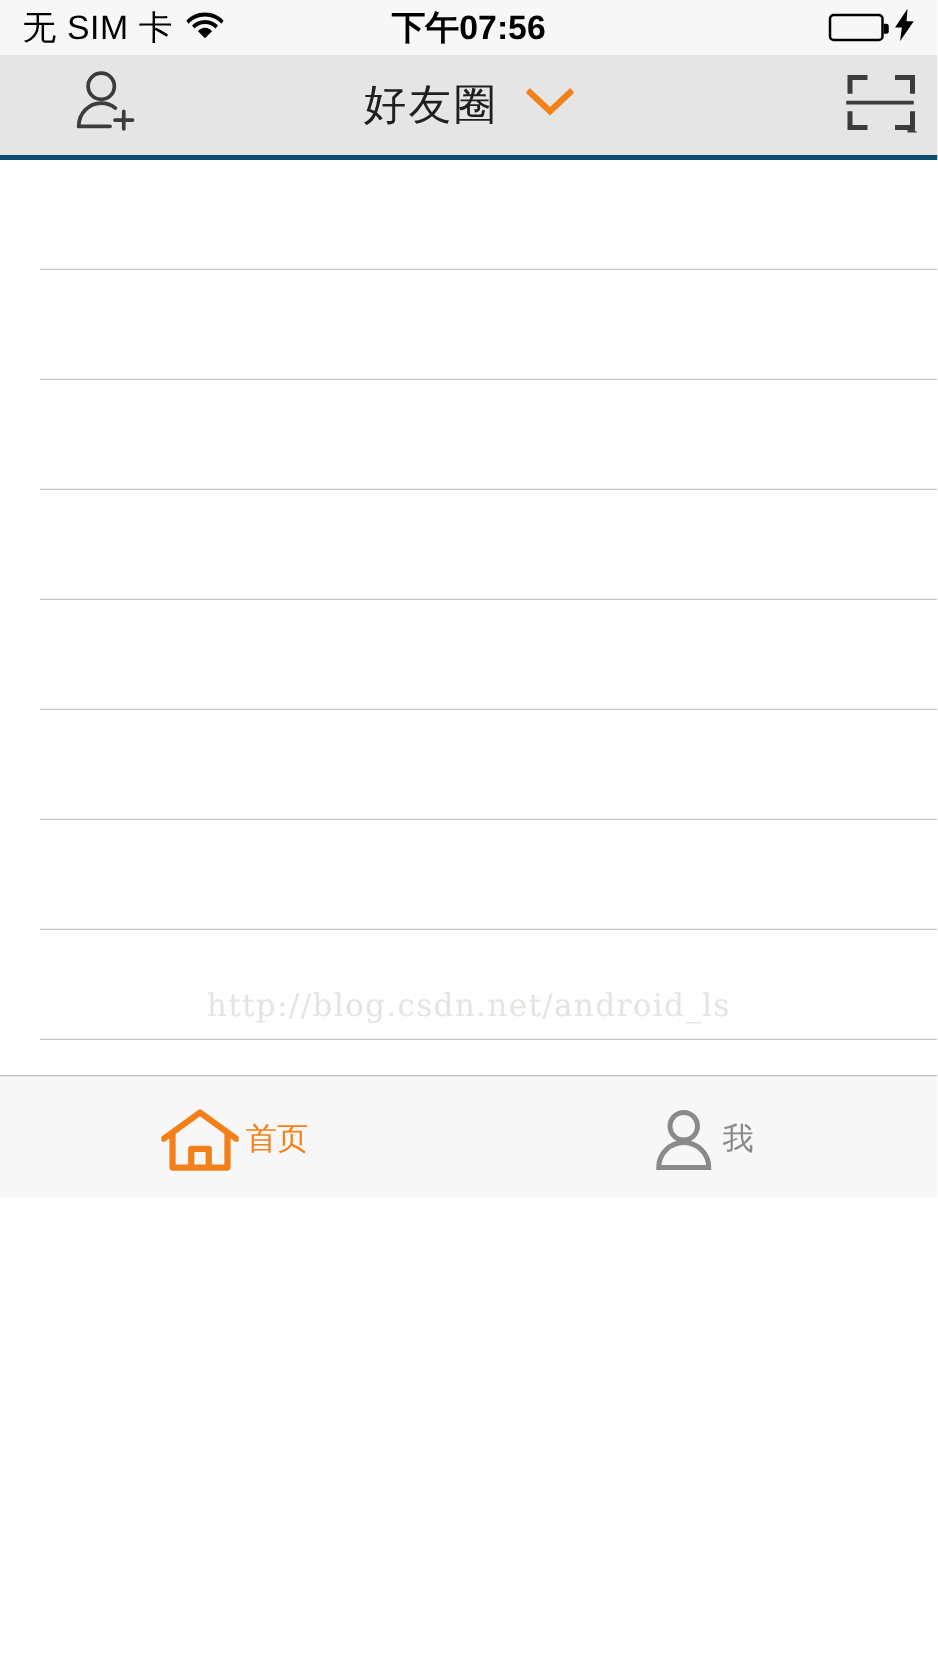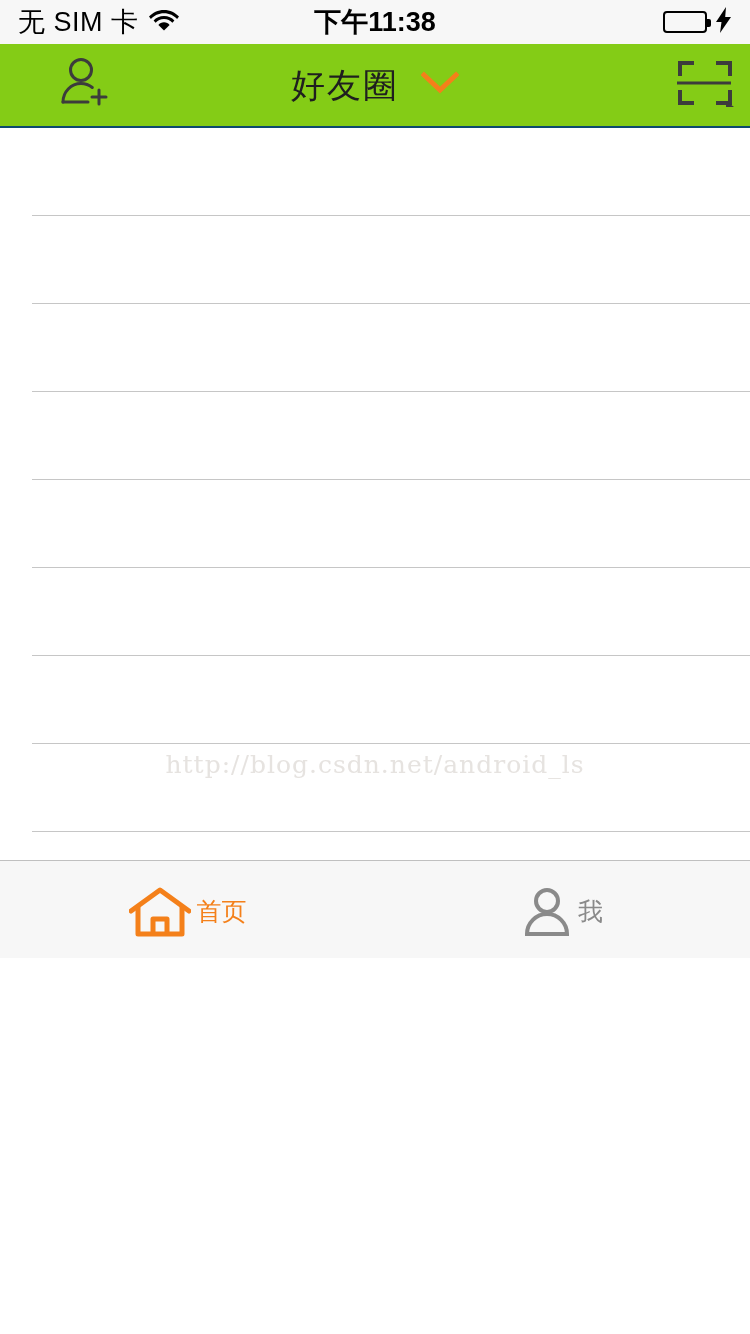--- a/index.html
+++ b/index.html
@@ -48,22 +48,22 @@
   .battery-fill { height:100%; background:#4ce05b; border-radius:1px; }
   .battery-cap {
     position:absolute; right:-6px; top:6px;
     width:4px; height:8px; background:#000; border-radius:0 2px 2px 0;
   }
   .bolt { margin-left:5px; }
 
   
   .header {
     height:84px;
-    background:#84cc16;
-    border-bottom:2px solid #0c4a6e;
+    background:#e5e5e5;
+    border-bottom:4px solid #0c4a6e;
     display:flex; align-items:center;
     position:relative;
     flex:none;
     padding-left:41px;
   }
   .header-btn {
     width:90px; height:84px;
     display:flex; align-items:center; justify-content:center;
     cursor:pointer;
   }
@@ -89,21 +89,21 @@
   .list { position:absolute; left:0; right:0; top:0; }
   .list-row {
     height:88px;
     border-bottom:1px solid #c6c6c6;
     margin-left:32px;
     position:relative;
   }
   .watermark {
     position:absolute;
     left:0; right:0;
-    top:622px;
+    top:662px;
     text-align:center;
     font-family:"DejaVu Serif","Liberation Serif",serif;
     font-size:25px;
     color:#e6e3e0;
     letter-spacing:1px;
     white-space:nowrap;
     pointer-events:none;
   }
 
   
@@ -136,21 +136,21 @@
       <span class="status-carrier">无 SIM 卡</span>
       <span class="wifi-icon">
         <svg width="30" height="22" viewBox="0 0 30 22">
           <path d="M15 4.2C9.6 4.2 5 6.5 1.9 9.9L0 7.6C3.6 3.6 8.9 1 15 1s11.4 2.6 15 6.6l-1.9 2.3C25 6.5 20.4 4.2 15 4.2z" fill="#000"></path>
           <path d="M15 10.1c-3.4 0-6.4 1.5-8.4 3.7l-2-2.4C7.1 8.6 10.8 6.9 15 6.9s7.9 1.7 10.4 4.5l-2 2.4c-2-2.2-5-3.7-8.4-3.7z" fill="#000"></path>
           <path d="M15 13.2c2.3 0 4.3 1.1 5.6 2.7L15 21.5l-5.6-5.6c1.3-1.6 3.3-2.7 5.6-2.7z" fill="#000"></path>
         </svg>
       </span>
     </div>
     <div class="status-time">
-      <span>下午11:38</span>
+      <span>下午07:56</span>
     </div>
     <div class="status-right">
       <span class="battery">
         <span class="battery-fill"></span>
         <span class="battery-cap"></span>
       </span>
       <span class="bolt">
         <svg width="16" height="26" viewBox="0 0 16 26">
           <path d="M10 0L0 15h5.5L4 26 15 10H9.2L10 0z" fill="#000"></path>
         </svg>

